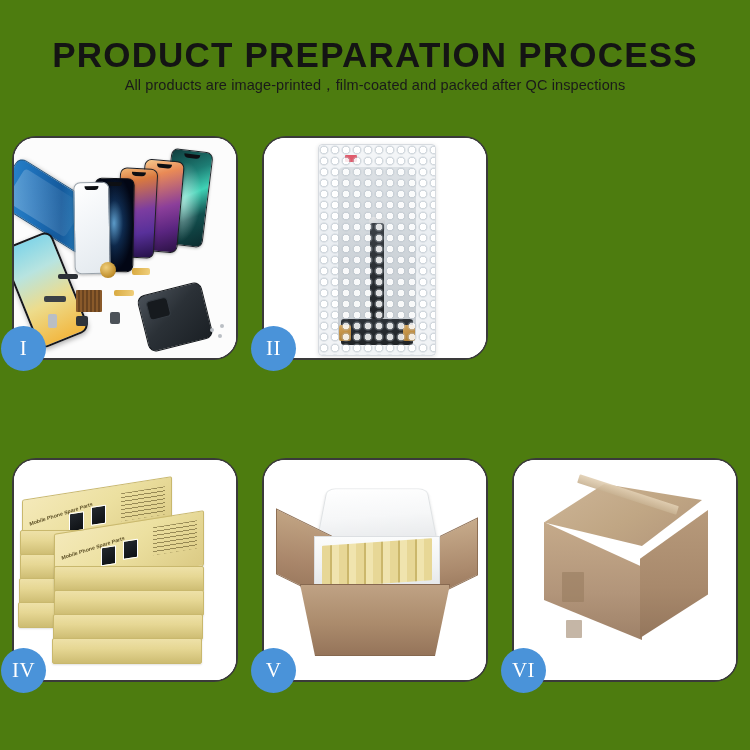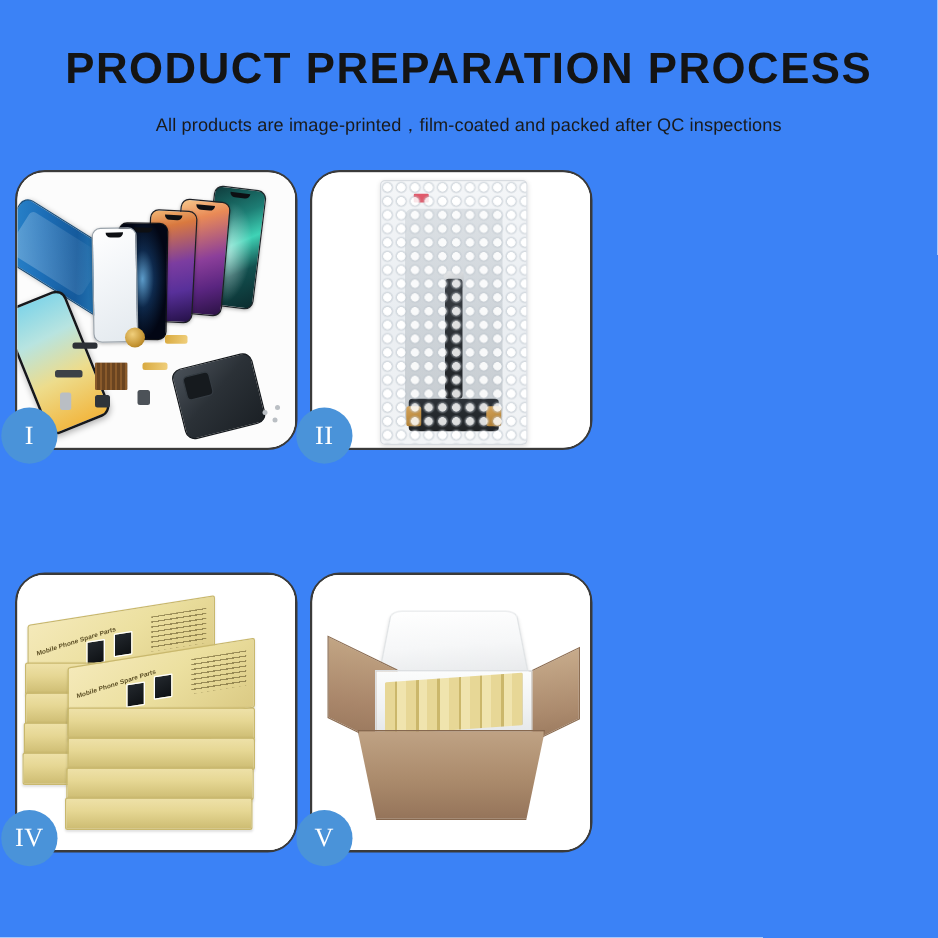--- a/index.html
+++ b/index.html
@@ -9,21 +9,21 @@
     height: 750px;
     background: #ffffff;
     font-family: "Liberation Sans", sans-serif;
     overflow: hidden;
   }
 
   #page {
     position: relative;
     width: 750px;
     height: 750px;
-    background: #3b82f6;
+    background: #4d7c0f;
   }
 
   
   #header {
     position: absolute;
     top: 34px;
     left: 0;
     width: 750px;
     text-align: center;
   }
@@ -32,21 +32,21 @@
     font-family: "Liberation Sans", sans-serif;
     font-size: 35px;
     font-weight: bold;
     letter-spacing: 1.2px;
     color: #141414;
     line-height: 42px;
     white-space: nowrap;
   }
 
   #subtitle {
-    margin-top: 16px;
+    margin-top: 0;
     font-family: "Liberation Sans", sans-serif;
     font-size: 14.5px;
     font-weight: normal;
     color: #1a1a1a;
     letter-spacing: 0.1px;
     line-height: 18px;
     white-space: nowrap;
   }
 
   
@@ -70,21 +70,21 @@
 
   .panel .clip {
     position: absolute;
     inset: 0;
     border-radius: 21px;
     overflow: hidden;
     background: #fbfbfb;
   }
 
   .p-c0 { left: 0px; }
-  .p-c1 { left: 236px; }
+  .p-c1 { left: 250px; }
   .p-c2 { left: 500px; }
   .p-r0 { top: 0px; }
   .p-r1 { top: 322px; }
 
   
   .badge {
     position: absolute;
     left: -13px;
     bottom: -13px;
     width: 45px;
@@ -559,15 +559,28 @@
           <div class="flap-l"></div>
           <div class="flap-r"></div>
           <div class="foambody"></div>
           <div class="goldrow"></div>
           <div class="cartonbody"></div>
         </div>
       </div>
       <div class="badge">V</div>
     </div>
 
+    <div class="panel p-c2 p-r1">
+      <div class="clip">
+        <div class="vibg">
+          <div class="bx-top"></div>
+          <div class="bx-left"></div>
+          <div class="bx-right"></div>
+          <div class="tape tape-top"></div>
+          <div class="tabflap" style="top:112px;left:48px;width:22px;height:30px;"></div>
+          <div class="tabflap" style="top:160px;left:52px;width:16px;height:18px;"></div>
+        </div>
+      </div>
+      <div class="badge">VI</div>
+    </div>
 
   </div>
 </div>
 
 </body></html>

